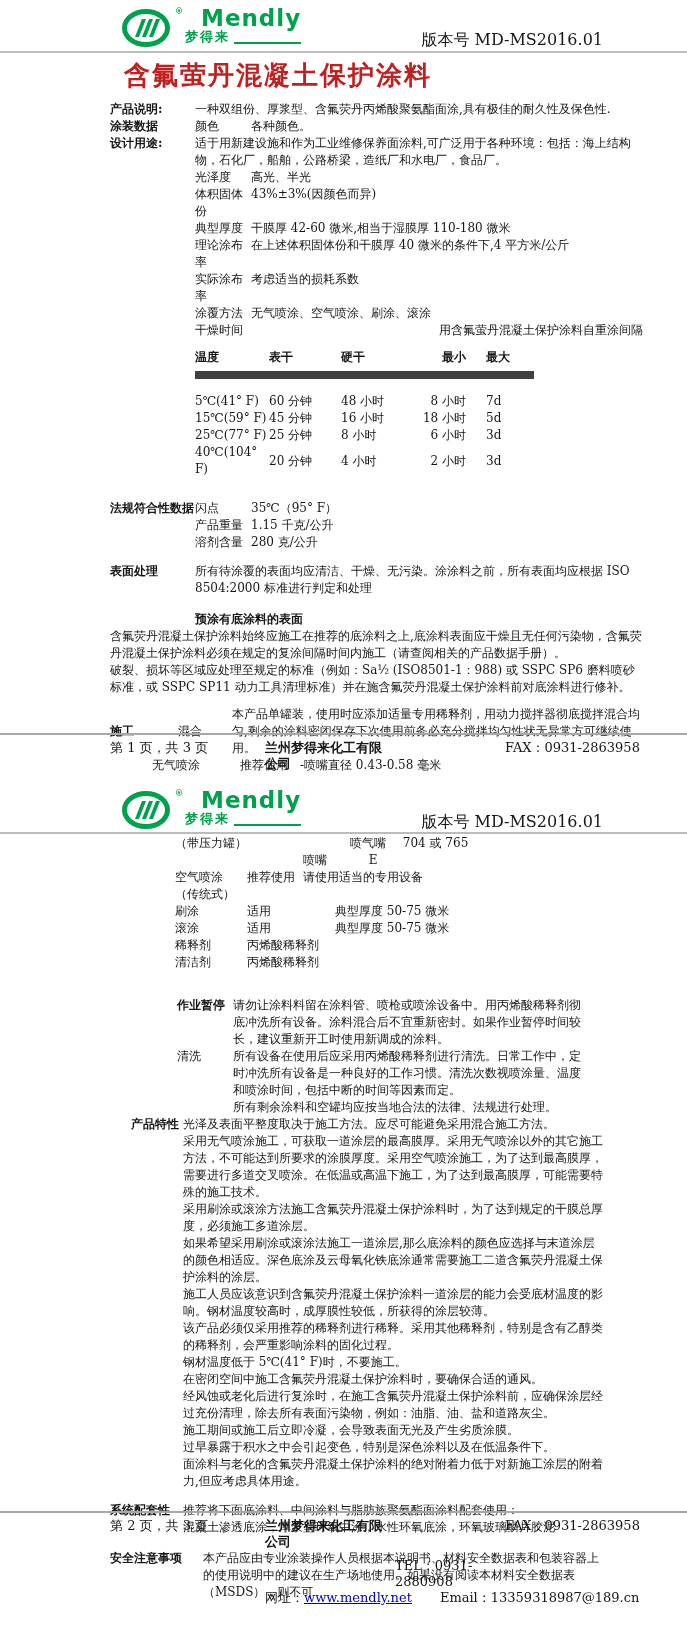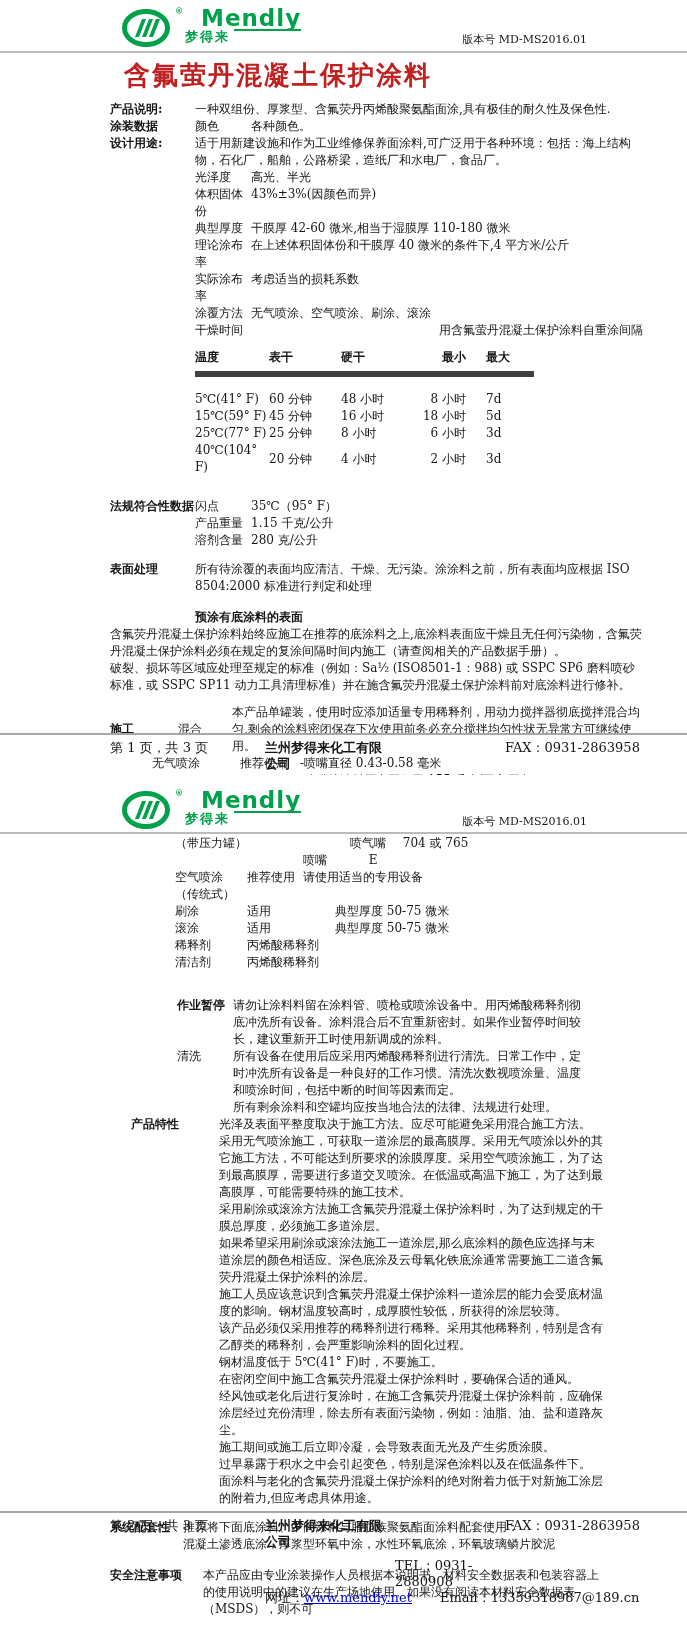--- a/index.html
+++ b/index.html
@@ -12,40 +12,40 @@
   #p1{height:775px;}
   #p2{height:863px;}
 
   
   .hdr{position:relative;height:54px;}
   .logo{position:absolute;left:122px;top:8px;display:flex;align-items:flex-start;}
   .logo svg{display:block;}
   .reg{color:#00A14B;font-size:8px;line-height:8px;font-weight:bold;margin:0 2px 0 1px;font-family:"DejaVu Sans","Liberation Sans",sans-serif;}
   .brand-col{display:flex;flex-direction:column;}
   .brand{color:#00A14B;font-weight:bold;font-size:23px;line-height:21px;letter-spacing:1px;font-family:"DejaVu Sans","Liberation Sans",sans-serif;margin-left:16px;}
-  .brand-sub{display:flex;align-items:flex-start;}
+  .brand-sub{display:flex;align-items:flex-end;}
   .brand-cn{color:#00A14B;font-weight:bold;font-size:13px;line-height:15px;letter-spacing:2px;}
   .brand-line{flex:1;height:2px;background:#00A14B;margin-left:4px;}
-  .ver{position:absolute;right:100px;top:31px;font-size:11px;}
+  .ver{position:absolute;right:84px;top:31px;font-size:16px;}
   .hdr-rule{position:absolute;left:0;right:0;top:51px;height:2px;background:#bcbcbc;}
 
   
   .title{margin:5px 44px 10px 124px;font-size:26px;line-height:32px;font-weight:bold;letter-spacing:2px;color:#c02020;}
   .body1,.body2{padding:0 44px 0 110px;}
   .row{display:flex;}
   .b{font-weight:bold;}
   .c-main{width:85px;flex:none;font-weight:bold;}
   .c-sub{width:56px;flex:none;}
   .c-val{flex:1;}
   .dry-note{margin-left:auto;}  .mt10{margin-top:10px;align-items:center;} .mt12{margin-top:12px;}
   .mt14{margin-top:14px;} .mt22{margin-top:22px;} .mt26{margin-top:26px;}
 
   
   table.dtable{margin:10px 0 0 85px;border-collapse:collapse;}
-  .dtable th{font-weight:bold;text-align:left;border-bottom:6px solid #404040;padding:0 0 5px 0;}
+  .dtable th{font-weight:bold;text-align:left;border-bottom:8px solid #404040;padding:0 0 5px 0;}
   .dtable td{padding:0;}
   .dtable tr.first td{padding-top:14px;}
   .dtable td,.dtable th{height:17px;}
   .dtable .col-min{text-align:right;padding-right:20px;}
 
   
   .indent{margin-left:85px;}
   .para{margin:0;}
 
   
@@ -61,21 +61,21 @@
   .p2c2{width:56px;flex:none;}
   .p2c3{flex:1;}
   .nz-l{display:inline-block;margin-left:47px;}
   .nz-v{display:inline-block;margin-left:13px;}
   .nzz-v{display:inline-block;margin-left:38px;}
   .thick{display:inline-block;margin-left:32px;}
 
   .pz1{margin-left:67px;width:56px;flex:none;}
   .pz-t{flex:1;padding-right:52px;}
 
-  .ft{display:flex;gap:36px;}
+  .ft{display:flex;}
   .ft-l{margin-left:21px;width:52px;flex:none;font-weight:bold;}
   .ft-t{flex:1;padding-right:38px;}
 
   .sys-l{width:73px;flex:none;font-weight:bold;}
   .sf-l{width:93px;flex:none;font-weight:bold;}
 
   
   .pfoot{position:absolute;left:0;right:0;font-size:13px;line-height:16px;}
   .pf1{top:733px;} .pf2{top:736px;}
   .frule{height:2px;background:#a8a8a8;margin-bottom:5px;}

